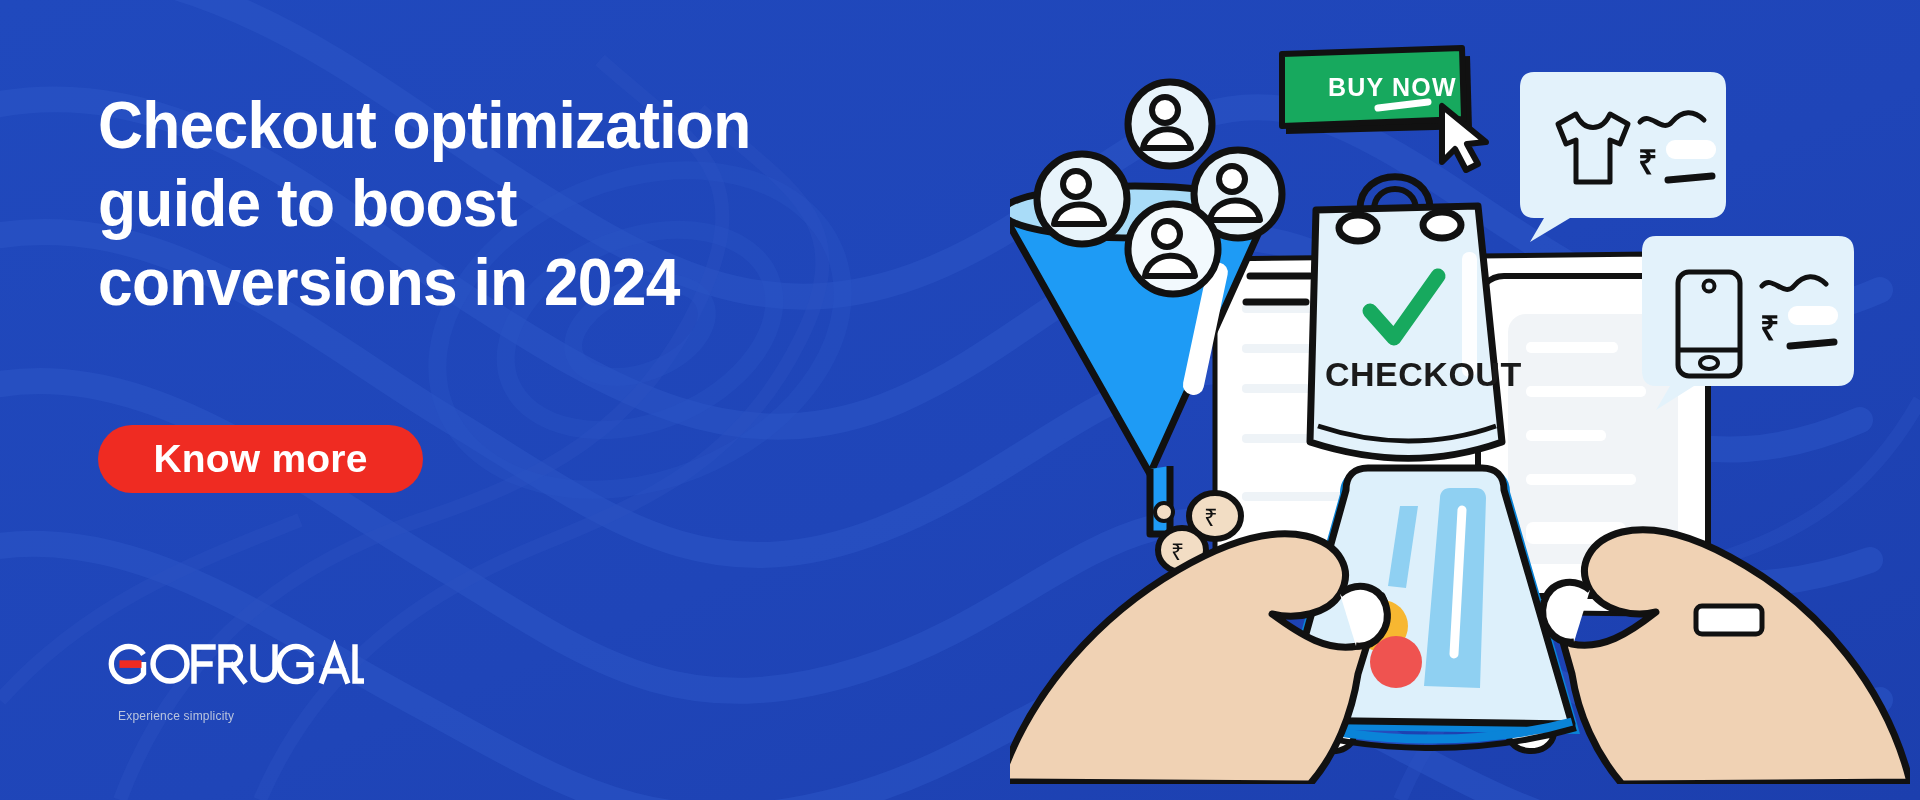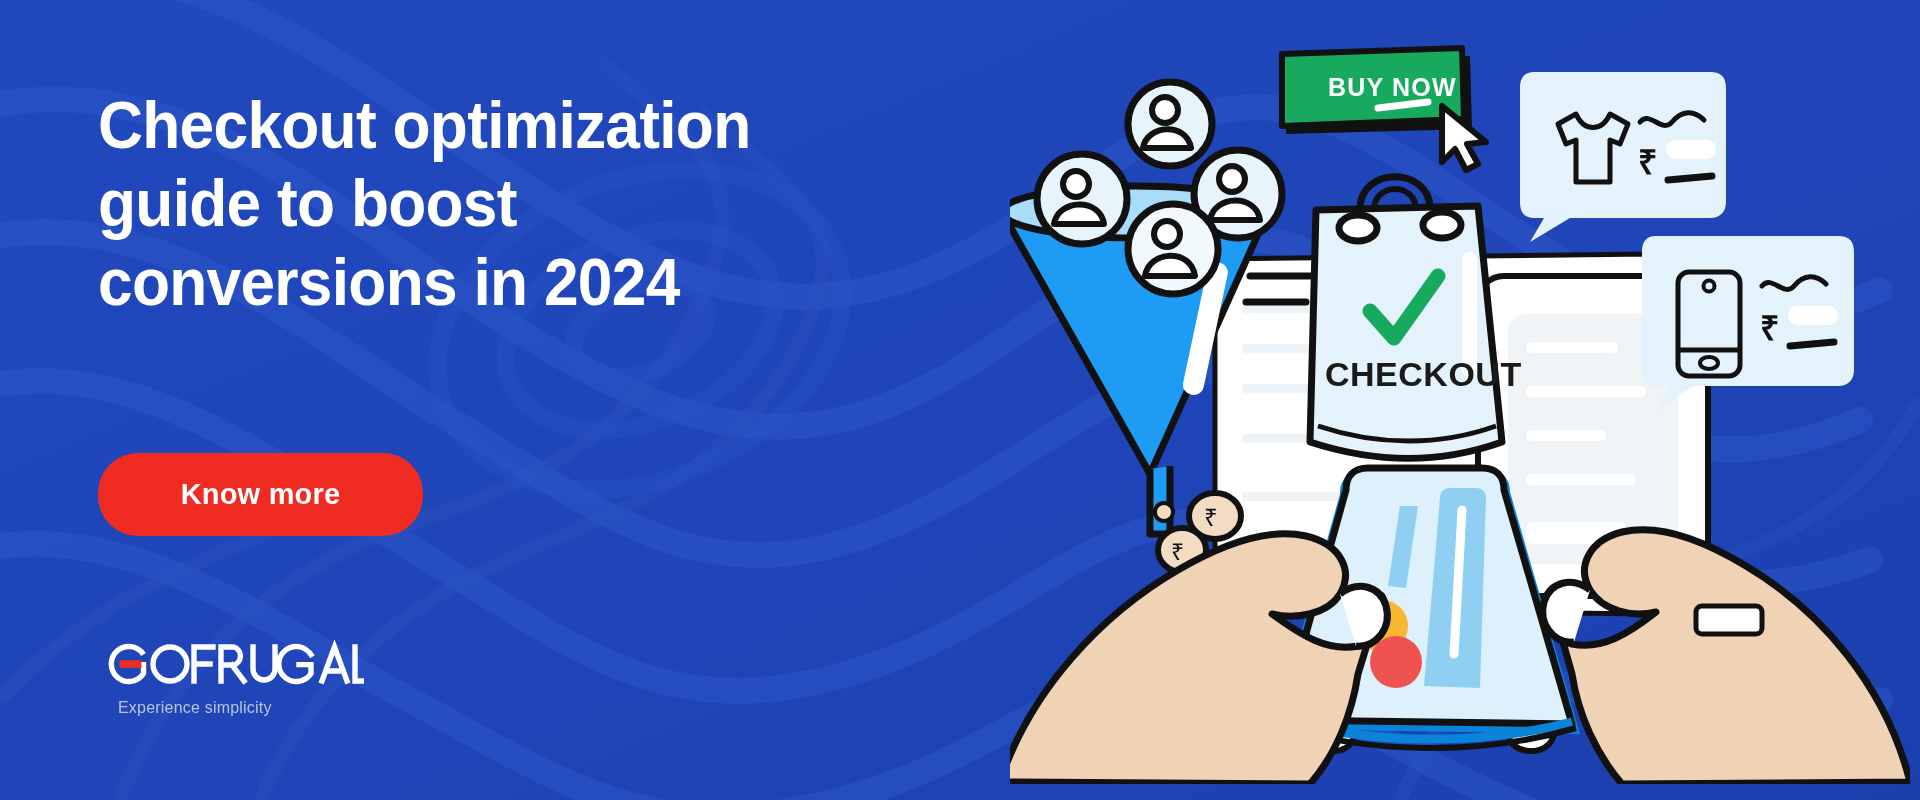--- a/index.html
+++ b/index.html
@@ -46,47 +46,47 @@
     line-height:1.17;
     letter-spacing:-0.8px;
     transform:scaleX(0.93);
     transform-origin:left top;
     white-space:pre-line;
   }
 
   .cta-button {
     position:absolute;
     left:0; top:425px;
-    width:325px; height:83px;
+    width:325px; height:68px;
     background:#ef2b22;
     border:none;
     border-radius:40px;
     color:#ffffff;
     font-family:"Liberation Sans", sans-serif;
     font-weight:bold;
-    font-size:29px;
+    font-size:39px;
     letter-spacing:0.2px;
     cursor:pointer;
-    display:flex; align-items:center; justify-content:center;margin-top:28px;
+    display:flex; align-items:center; justify-content:center;
   }
 
   
   .logo-block {
     position:absolute;
     left:-4px; top:640px;
     width:300px;
   }
   .logo-wordmark { display:block; }
   .logo-tagline {
     display:block;
-    margin-top:7px;
+    margin-top:17px;
     margin-left:24px;
     color:#b9c4de;
     font-family:"Liberation Sans", sans-serif;
-    font-size:16px;
+    font-size:12px;
     letter-spacing:0.2px;
   }
 
   
   .illustration {
     position:absolute;
     left:1010px; top:14px;
     width:900px; height:770px;
     z-index:2;
   }

